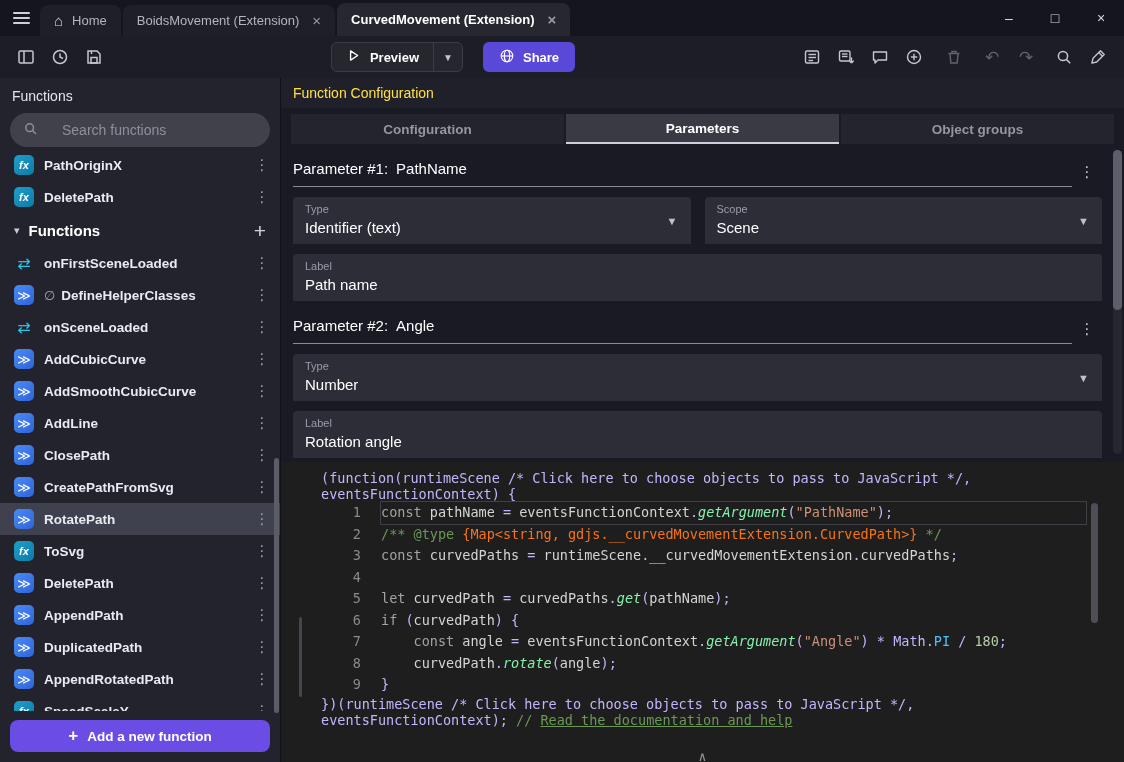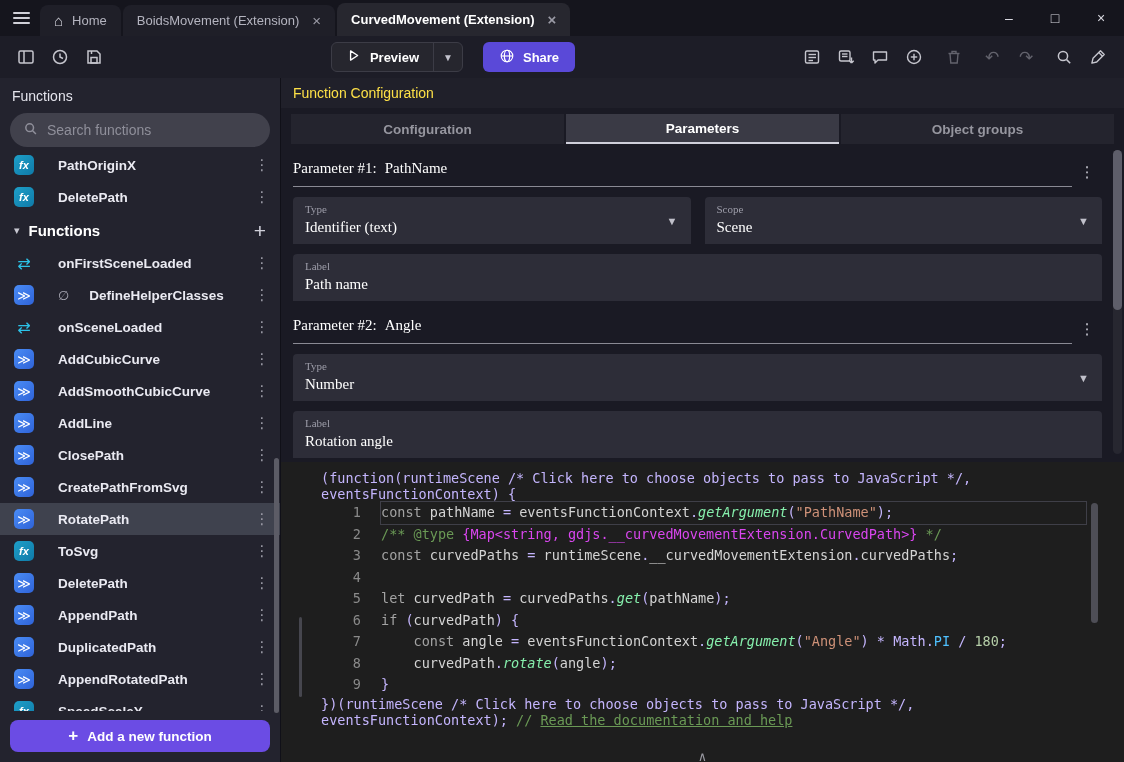--- a/index.html
+++ b/index.html
@@ -30,25 +30,25 @@
   .preview-main { display:flex; align-items:center; gap:9px; padding:0 14px; color:#fff; font-weight:bold; cursor:pointer; }
   .preview-caret { display:flex; align-items:center; padding:0 9px; border-left:1px solid #3c3c46; color:#c2c2cc; font-size:10px; cursor:pointer; }
   .share-btn { display:flex; align-items:center; gap:8px; height:30px; padding:0 16px; background:#5a49d8; border-radius:6px; color:#fff; font-weight:bold; cursor:pointer; }
 
   
   .content { flex:1; display:flex; min-height:0; }
 
   
   .sidebar { width:281px; flex-shrink:0; background:#23232e; display:flex; flex-direction:column; position:relative; border-right:1px solid #101018; }
   .sidebar-title { padding:10px 12px 9px; font-size:14px; color:#e4e4ec; }
-  .search-box { margin:0 10px 6px; height:34px; background:#41414c; border-radius:17px; display:flex; align-items:center; gap:9px; padding:0 13px; flex-shrink:0; }
+  .search-box { margin:0 10px 6px; height:34px; background:#41414c; border-radius:17px; display:flex; align-items:center; gap:24px; padding:0 13px; flex-shrink:0; }
   .search-box input { background:transparent; border:none; outline:none; color:#e8e8ee; font-size:14px; width:100%; font-family:inherit; }
   .search-box input::placeholder { color:#8f8f9a; }
   .fn-list { flex:1; overflow:hidden; margin-top:-4px; }
-  .fn-item { height:32px; display:flex; align-items:center; gap:24px; padding:0 8px 0 14px; cursor:pointer; }
+  .fn-item { height:32px; display:flex; align-items:center; gap:10px; padding:0 8px 0 14px; cursor:pointer; }
   .fn-item.selected { background:#3f424e; }
   .fn-label { font-weight:bold; font-size:13.5px; color:#eaeaf2; white-space:nowrap; overflow:hidden; }
   .fn-prefix { color:#a8a8b4; font-size:13px; margin-right:-4px; }
   .fn-ic { width:20px; height:20px; border-radius:5px; display:flex; align-items:center; justify-content:center; color:#fff; flex-shrink:0; font-size:11px; }
   .ic-action { background:linear-gradient(135deg,#4a8cf5,#2f63d8); font-size:13px; }
   .ic-expression { background:linear-gradient(135deg,#1e9fc8,#0f7aa8); font-style:italic; font-weight:bold; }
   .ic-lifecycle { background:transparent; color:#2cc2e8; font-size:16px; }
   .kebab { margin-left:auto; width:20px; text-align:center; color:#9a9aa5; font-size:15px; cursor:pointer; flex-shrink:0; }
   .fn-section { height:34px; display:flex; align-items:center; gap:9px; padding:0 14px; }
   .sec-tri { color:#cicncs; color:#c8c8d2; font-size:11px; }
@@ -58,21 +58,21 @@
   .add-fn-btn .plus { font-size:17px; font-weight:bold; }
   .sb-scroll { position:absolute; right:1px; top:380px; width:5px; height:255px; background:#5c5c66; border-radius:3px; }
 
   
   .main { flex:1; display:flex; flex-direction:column; min-width:0; background:#1a1a24; }
   .main-title { height:30px; display:flex; align-items:center; padding:0 12px; font-size:14px; color:#fde047; background:#20202a; flex-shrink:0; }
   .tabs3 { display:flex; gap:2px; margin:6px 10px 0; flex-shrink:0; }
   .tab3 { flex:1; height:30px; display:flex; align-items:center; justify-content:center; font-weight:bold; font-size:13.5px; color:#96969f; background:#24242e; cursor:pointer; }
   .tab3.active { background:#3a3a45; color:#fff; border-bottom:2px solid #cfcfda; }
 
-  .params { flex:1; position:relative; padding:6px 22px 0 12px; overflow:hidden;font-family:Liberation Serif, serif; }
+  .params { flex:1; position:relative; padding:6px 22px 0 12px; overflow:hidden; }
   .param-heading { display:flex; align-items:flex-end; margin-top:10px; }
   .param-heading:first-child { margin-top:4px; }
   .ph-line { flex:1; display:flex; align-items:baseline; gap:8px; padding:6px 0 9px; border-bottom:1px solid #8a8a94; font-size:15px; color:#fff; }
   .ph-kebab { width:30px; text-align:center; color:#c6c6d0; font-size:15px; padding-bottom:6px; cursor:pointer; }
   .field-row { display:flex; gap:14px; margin-top:10px; }
   .field { flex:1; min-height:44px; background:#2d2d38; border-radius:4px 4px 0 0; padding:6px 12px 8px; position:relative; cursor:pointer; }
   .field-label { font-size:11px; color:#9c9ca8; margin-bottom:4px; }
   .field-value { font-size:15px; color:#fff; }
   .field-caret { position:absolute; right:13px; top:50%; transform:translateY(-50%); color:#c0c0ca; font-size:11px; }
   .params-scrollbar { position:absolute; right:2px; top:6px; bottom:8px; width:9px; background:#272730; border-radius:5px; }
@@ -85,21 +85,21 @@
   .gutter { width:100px; padding-right:20px; text-align:right; color:#8a8a8a; flex-shrink:0; }
   .line-content { flex:1; margin-right:38px; }
   .code-line.current .line-content { outline:1px solid #3f3f48; }
   .tok-p  { color:#c4b5fd; }
   .tok-k  { color:#a3a3a3; }
   .tok-v  { color:#d4d4d4; }
   .tok-fn { color:#86efac;font-style:italic; }
   .tok-s  { color:#ce9178; }
   .tok-c  { color:#6a9955; }
   .tok-cu { color:#6a9955; text-decoration:underline; cursor:pointer; }
-  .tok-t  { color:#d946ef; }
+  .tok-t  { color:#f97316; }
   .tok-n  { color:#b5cea8; }
   .tok-cb { color:#4fc1ff; }
   .code-scrollbar { position:absolute; right:26px; top:41px; width:7px; height:120px; background:#4e4e56; border-radius:4px; }
   .code-left-marker { position:absolute; left:18px; top:155px; width:3px; height:80px; background:#46464e; border-radius:2px; }
   .code-caret-up { position:absolute; bottom:-2px; left:50%; transform:translateX(-50%); color:#9a9aa2; font-size:13px; }
 </style>
 </head>
 <body>
 
 <div class="app">

